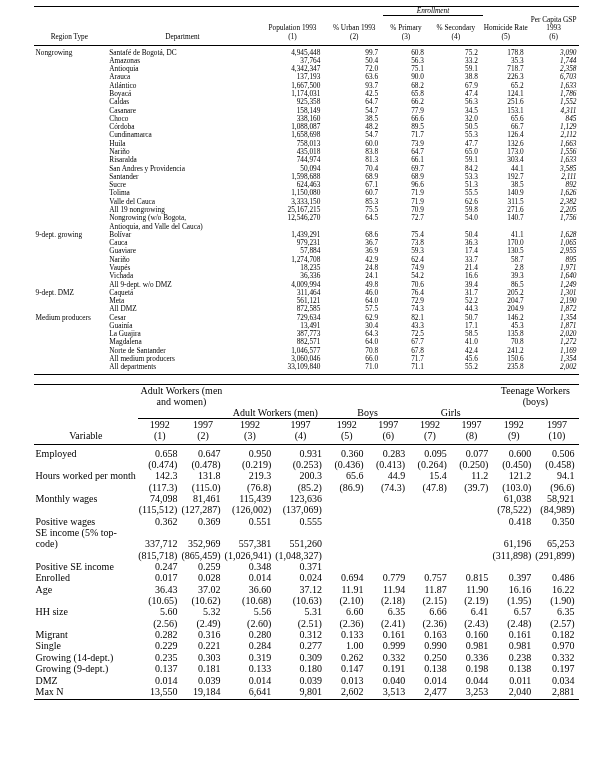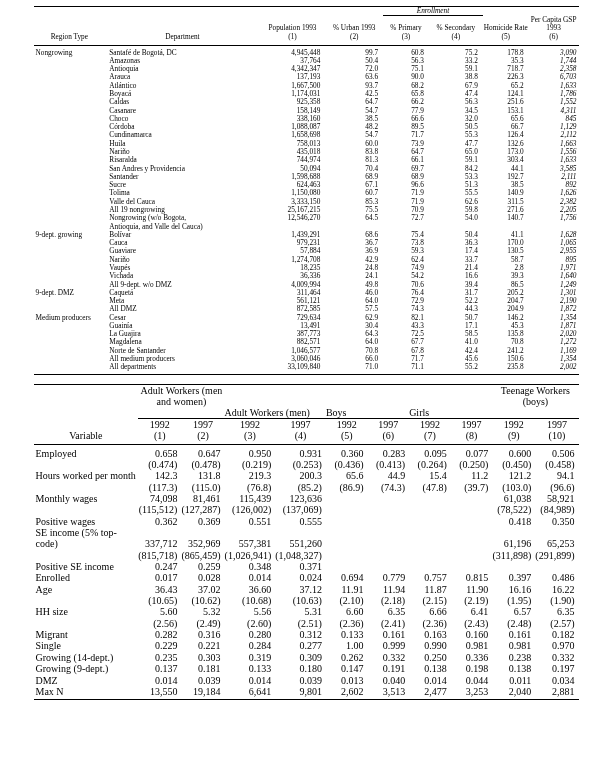--- a/index.html
+++ b/index.html
@@ -60,21 +60,21 @@
     font-size: 10px;
   }
   #table2 td, #table2 th {
     padding: 0;
     line-height: 1.135;
     vertical-align: bottom;
     font-weight: normal;
   }
   #table2 td.num { padding-right: 4px; }
   .varname { text-align: left; padding-left: 2px !important; }
-  .spanhdr { border-bottom: 0.5px solid #000; text-align: left; }
+  .spanhdr { border-bottom: 0.5px solid #000; text-align: center; }
   .t2row td { padding-top: 0.5px; }
   .parenrow td { padding-bottom: 1.5px; }
 </style>
 </head>
 <body>
 
 <div class="page">
 
   <table id="table1">
     <colgroup>

